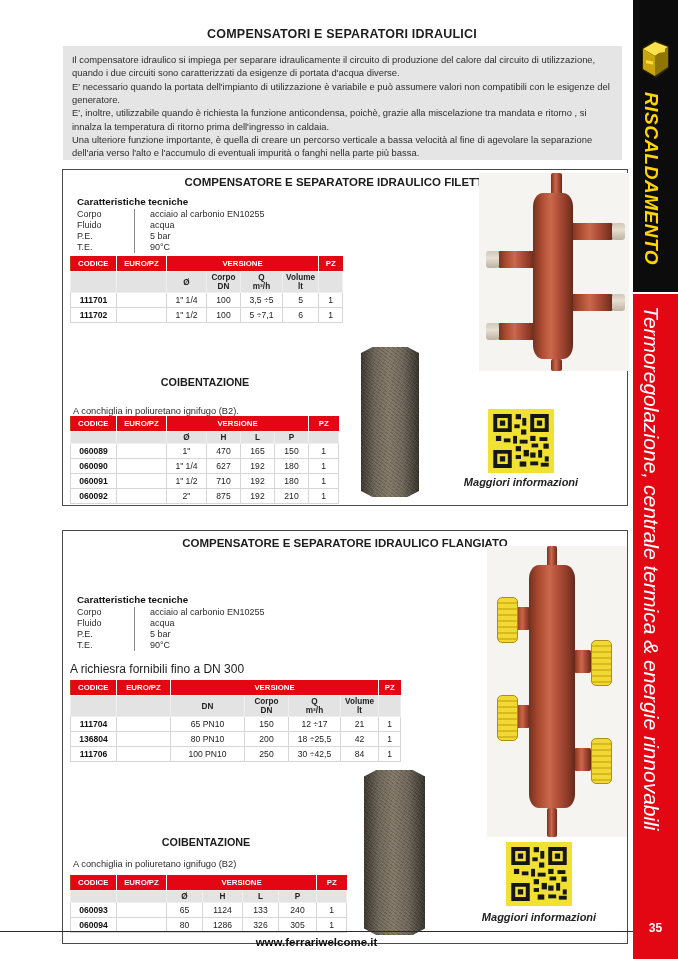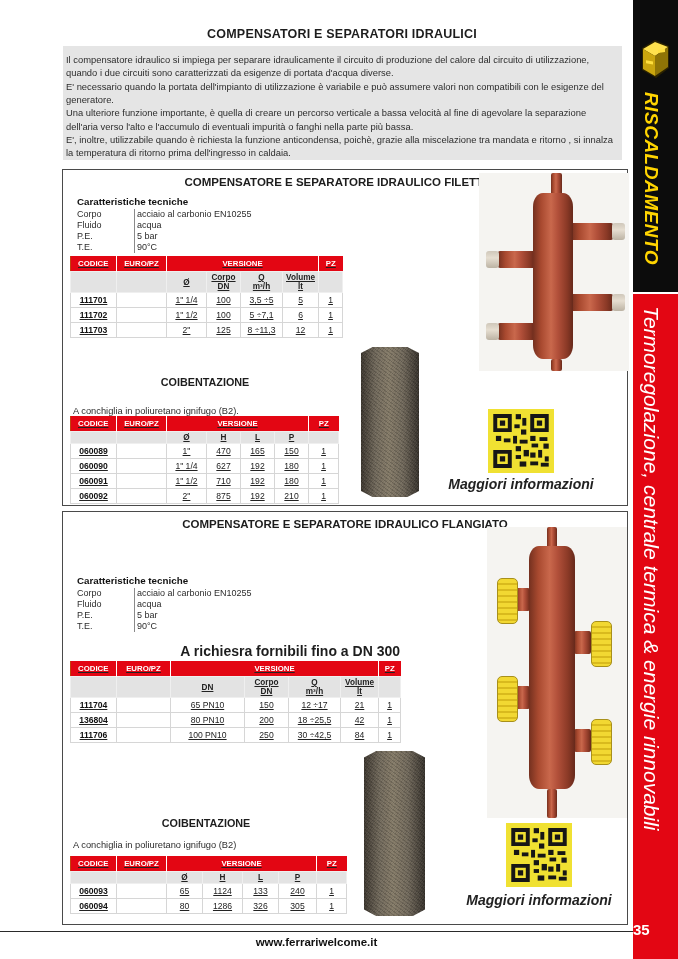--- a/index.html
+++ b/index.html
@@ -6,64 +6,64 @@
   body{
     width:678px;height:959px;position:relative;background:#fff;overflow:hidden;
     font-family:"Liberation Sans","DejaVu Sans",sans-serif;color:#222;
   }
   .abs{position:absolute;}
 
   
   #main-title{top:27px;left:62px;width:560px;text-align:center;font-weight:bold;
     font-size:12.5px;color:#1d1d1d;letter-spacing:.2px;}
   #intro-box{top:46px;left:63px;width:559px;height:114px;background:#e5e5e5;
-    padding:7px 3px;box-sizing:border-box;font-size:9.4px;line-height:1.42;color:#2d2d2d;}
+    padding:7px 9px;box-sizing:border-box;font-size:9.4px;line-height:1.42;color:#2d2d2d;}
   #intro-box p{margin:0;}
 
   
   .box{position:absolute;left:62px;width:566px;border:1.5px solid #4a4a4a;
     background:#fff;box-sizing:border-box;}
   #box1{top:169px;height:337px;}
-  #box2{top:511px;height:414px;}
+  #box2{top:530px;height:414px;}
   .box-title{position:absolute;top:6px;left:0;right:0;text-align:center;
     font-weight:bold;font-size:11.5px;color:#1d1d1d;}
 
   
   .specs{position:absolute;font-size:9px;color:#2d2d2d;}
   #box1 .specs{left:14px;top:26px;}
   #box2 .specs{left:14px;top:63px;}
   .specs-title{font-weight:bold;font-size:9.8px;color:#111;margin:0 0 2px 0;}
   .specs table{border-collapse:collapse;}
   .specs td{padding:0 0 1px 0;vertical-align:top;font-size:9px;}
   .specs td:first-child{width:57px;}
-  .specs td:last-child{border-left:1px solid #8a8a8a;padding-left:2px;}
+  .specs td:last-child{border-left:1px solid #8a8a8a;padding-left:15px;}
 
   
   .ptable{position:absolute;border-collapse:collapse;table-layout:fixed;
-    font-size:8.6px;color:#222;background:#c2410c;text-decoration:underline;}
+    font-size:8.6px;color:#222;background:#c2410c;}
   .ptable th{background:#e30613;color:#fff;font-size:7.8px;font-weight:bold;
     padding:3px 1px;border-left:1px solid #fff;}
   .ptable th:first-child{border-left:none;}
   .ptable td{text-align:center;border:1px solid #d6d6d6;padding:2px 1px;background:#fff;}
   .ptable tr.sub td{background:#e3e3e3;font-weight:bold;border:1px solid #efefef;
     white-space:pre-line;font-size:8.2px;line-height:1.1;padding:1px;}
   .ptable tbody td:first-child{font-weight:bold;color:#111;}
   #t1{left:7px;top:86px;width:272px;}
   #t2{left:7px;top:246px;width:268px;}
   #t3{left:7px;top:149px;width:330px;}
   #t4{left:7px;top:344px;width:276px;}
 
   .coib-title{position:absolute;font-weight:bold;font-size:10.8px;text-align:center;color:#1d1d1d;}
   #box1 .coib-title{top:206px;left:7px;width:270px;}
   #box2 .coib-title{top:305px;left:7px;width:272px;}
   .coib-note{position:absolute;font-size:9.3px;color:#2d2d2d;}
   #box1 .coib-note{top:236px;left:10px;}
   #box2 .coib-note{top:328px;left:10px;}
-  #request-note{position:absolute;top:131px;left:7px;width:330px;text-align:right;
-    font-weight:bold;font-size:14px;color:#1d1d1d;}
+  #request-note{position:absolute;top:131px;left:7px;width:330px;text-align:left;
+    font-weight:normal;font-size:12px;color:#1d1d1d;}
 
   
   .photo{position:absolute;background:#f5f4f1;}
   #product1{left:416px;top:3px;width:150px;height:198px;}
   #product2{left:424px;top:15px;width:140px;height:291px;}
   .cyl,.stub,.pipe{position:absolute;
     background:linear-gradient(90deg,#74301f 0%,#a8492f 20%,#c9684c 45%,#b2503a 62%,#8a3926 85%,#66291b 100%);}
   .pipe{background:linear-gradient(180deg,#84структ 0,#84361f 0%,#c9684c 45%,#84361f 100%);}
   .cyl{border-radius:10px/14px;}
   .stub{border-radius:2px;}
@@ -103,51 +103,51 @@
       repeating-linear-gradient(37deg,rgba(0,0,0,.16) 0 1px,transparent 1px 3px),
       repeating-linear-gradient(-53deg,rgba(255,255,255,.06) 0 1px,transparent 1px 2px),
       linear-gradient(90deg,#3b352d,#6f6759 25%,#837966 48%,#6f6759 72%,#35302a);}
   #insul1{left:298px;top:177px;width:58px;height:150px;}
   #insul2{left:301px;top:239px;width:61px;height:165px;}
 
   
   .qr{position:absolute;width:66px;height:64px;}
   #qr1{left:425px;top:239px;}
   #qr2{left:443px;top:311px;}
-  .qr-caption{position:absolute;font-style:italic;font-weight:bold;font-size:14px;
+  .qr-caption{position:absolute;font-style:italic;font-weight:bold;font-size:11px;
     text-align:center;color:#222;}
   #box1 .qr-caption{top:306px;left:385px;width:146px;}
   #box2 .qr-caption{top:380px;left:403px;width:146px;}
 
   
   #sidebar-black{left:633px;top:0;width:45px;height:292px;background:#0c0c0c;}
   #sidebar-red{left:633px;top:294px;width:45px;height:665px;background:#e30613;}
   #brand-logo{left:636px;top:34px;width:39px;height:52px;}
   .vtext{writing-mode:vertical-rl;white-space:nowrap;}
   #risc-label{left:640px;top:92px;font-style:italic;font-weight:bold;font-size:19px;
     color:#ffd400;letter-spacing:.5px;}
   #cat-label{left:639px;top:306px;font-style:italic;font-size:21px;color:#fff;}
-  #page-num{left:633px;top:921px;width:45px;color:#fff;
-    font-weight:bold;font-size:15px;}
+  #page-num{left:633px;top:921px;width:45px;text-align:center;color:#fff;
+    font-weight:bold;font-size:12px;}
 
   
   #footer-line{left:0;top:931px;width:633px;border-top:1.5px solid #2a2a2a;}
   #footer-url{left:0;top:936px;width:633px;text-align:center;font-weight:bold;
     font-size:11.5px;color:#111;}
 </style>
 </head>
 <body>
 
 <div class="abs" id="main-title">COMPENSATORI E SEPARATORI IDRAULICI</div>
 
 <div class="abs" id="intro-box">
     <p>Il compensatore idraulico si impiega per separare idraulicamente il circuito di produzione del calore dal circuito di utilizzazione, quando i due circuiti sono caratterizzati da esigenze di portata d'acqua diverse.</p>
     <p>E' necessario quando la portata dell'impianto di utilizzazione è variabile e può assumere valori non compatibili con le esigenze del generatore.</p>
+    <p>E', inoltre, utilizzabile quando è richiesta la funzione anticondensa, poichè, grazie alla miscelazione tra mandata e ritorno , si innalza la temperatura di ritorno prima dell'ingresso in caldaia.</p>
     <p>Una ulteriore funzione importante, è quella di creare un percorso verticale a bassa velocità al fine di agevolare la separazione dell'aria verso l'alto e l'accumulo di eventuali impurità o fanghi nella parte più bassa.</p>
-    <p>E', inoltre, utilizzabile quando è richiesta la funzione anticondensa, poichè, grazie alla miscelazione tra mandata e ritorno , si innalza la temperatura di ritorno prima dell'ingresso in caldaia.</p>
   </div>
 
 <div class="box" id="box1">
   <div class="box-title">COMPENSATORE E SEPARATORE IDRAULICO FILETTATO</div>
 
   <div class="specs">
     <p class="specs-title">Caratteristiche tecniche</p>
     <table>
         <tbody>
           <tr>
@@ -210,29 +210,20 @@
           <td>5</td>
           <td>1</td>
         </tr>
         <tr>
           <td>111702</td>
           <td></td>
           <td>1" 1/2</td>
           <td>100</td>
           <td>5 ÷7,1</td>
           <td>6</td>
-          <td>1</td>
-        </tr>
-        <tr>
-          <td>111703</td>
-          <td></td>
-          <td>2"</td>
-          <td>125</td>
-          <td>8 ÷11,3</td>
-          <td>12</td>
           <td>1</td>
         </tr>
       </tbody>
   </table>
 
   <div class="coib-title">COIBENTAZIONE</div>
   <div class="coib-note">A conchiglia in poliuretano ignifugo (B2).</div>
 
   <table class="ptable" id="t2">
     <colgroup>

